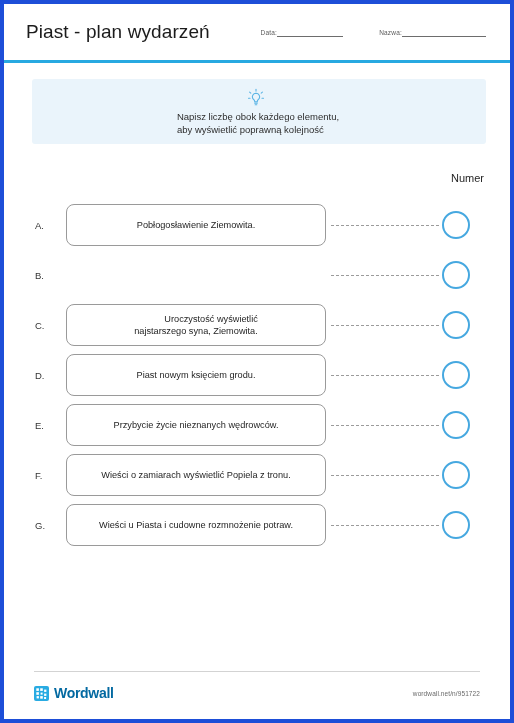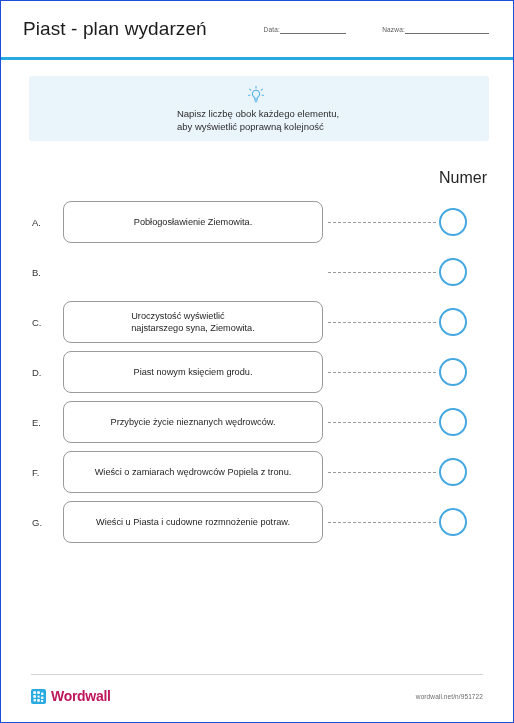--- a/index.html
+++ b/index.html
@@ -11,21 +11,21 @@
     width: 514px;
     height: 723px;
     font-family: "Liberation Sans", sans-serif;
     -webkit-font-smoothing: antialiased;
   }
   .page {
     position: relative;
     width: 514px;
     height: 723px;
     box-sizing: border-box;
-    border: 1px solid #1d4ed8;
+    border: 4px solid #1d4ed8;
     background: #ffffff;
     overflow: hidden;
   }
 
   
   .header {
     position: relative;
     height: 56px;
     box-sizing: border-box;
     padding: 0 22px;
@@ -94,21 +94,21 @@
     line-height: 13px;
     color: #2d2d2d;
     white-space: pre-line;
   }
 
   
   .numer-head {
     position: absolute;
     top: 168px;
     right: 26px;
-    font-size: 16px;
+    font-size: 11px;
     color: #262626;
   }
 
   
   .rows {
     position: absolute;
     top: 196px;
     left: 0;
     right: 0;
   }
@@ -137,21 +137,21 @@
     align-items: center;
     justify-content: center;
     padding: 5px 10px;
     top: 50%;
     transform: translateY(-50%);
   }
   .row-text {
     font-size: 9.2px;
     line-height: 12.5px;
     color: #1f1f1f;
-    text-align: left;
+    text-align: right;
     white-space: pre-line;
   }
   .connector {
     position: absolute;
     left: 327px;
     width: 108px;
     height: 0;
     border-top: 1px dashed #9b9b9b;
     top: 50%;
   }
@@ -201,21 +201,21 @@
     height: 15px;
     background: #29abe2;
     border-radius: 2px;
     margin-right: 5px;
     position: relative;
     flex: 0 0 auto;
   }
   .brand-name {
     font-size: 14px;
     font-weight: bold;
-    color: #be185d;
+    color: #0369a1;
     letter-spacing: -0.3px;
   }
   .footer-url {
     margin-left: auto;
     font-size: 6.5px;
     color: #6a6a6a;
     letter-spacing: 0.1px;
   }
 </style>
 </head>
@@ -300,21 +300,21 @@
       <div class="row-box">
         <span class="row-text">Przybycie życie nieznanych wędrowców.</span>
       </div>
       <span class="connector"></span>
       <span class="circle"></span>
     </div>
 
     <div class="row">
       <span class="row-letter">F.</span>
       <div class="row-box">
-        <span class="row-text">Wieści o zamiarach wędrowców Popiela z tronu.</span>
+        <span class="row-text">Wieści o zamiarach wyświetlić Popiela z tronu.</span>
       </div>
       <span class="connector"></span>
       <span class="circle"></span>
     </div>
 
     <div class="row">
       <span class="row-letter">G.</span>
       <div class="row-box">
         <span class="row-text">Wieści u Piasta i cudowne rozmnożenie potraw.</span>
       </div>

